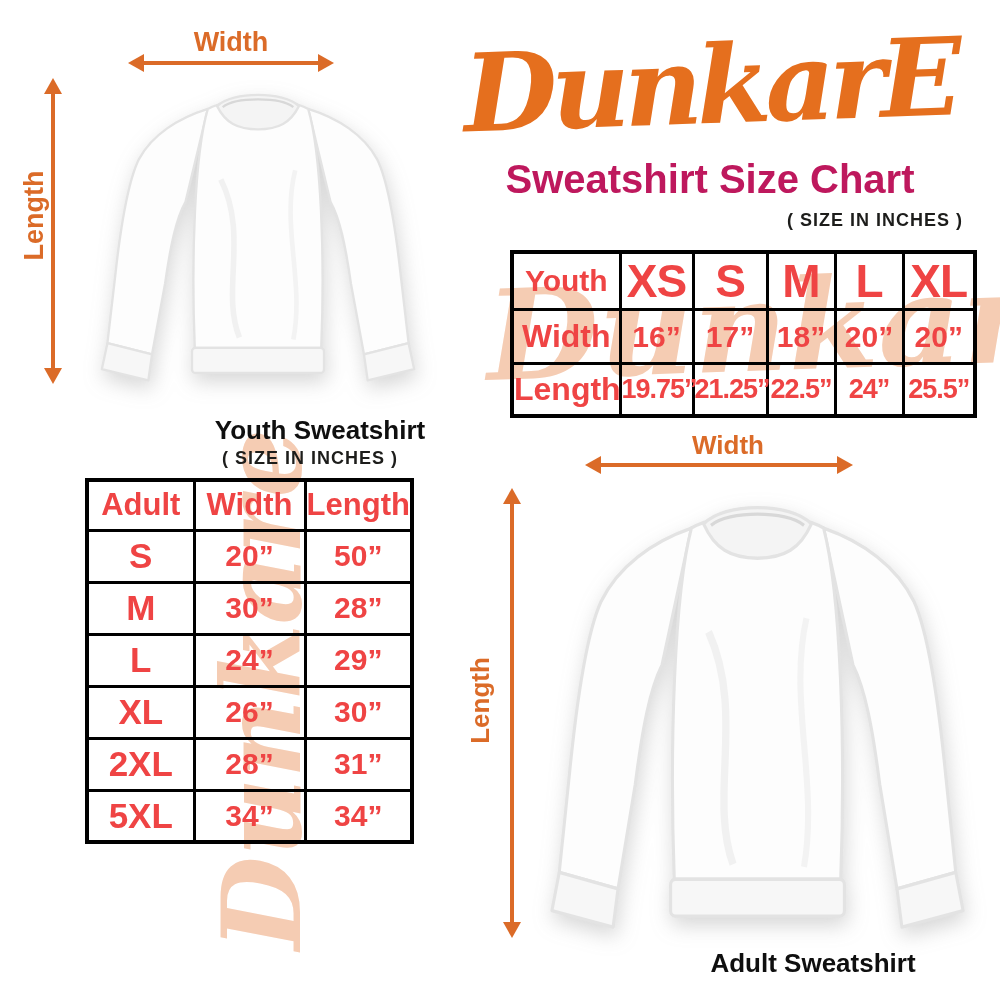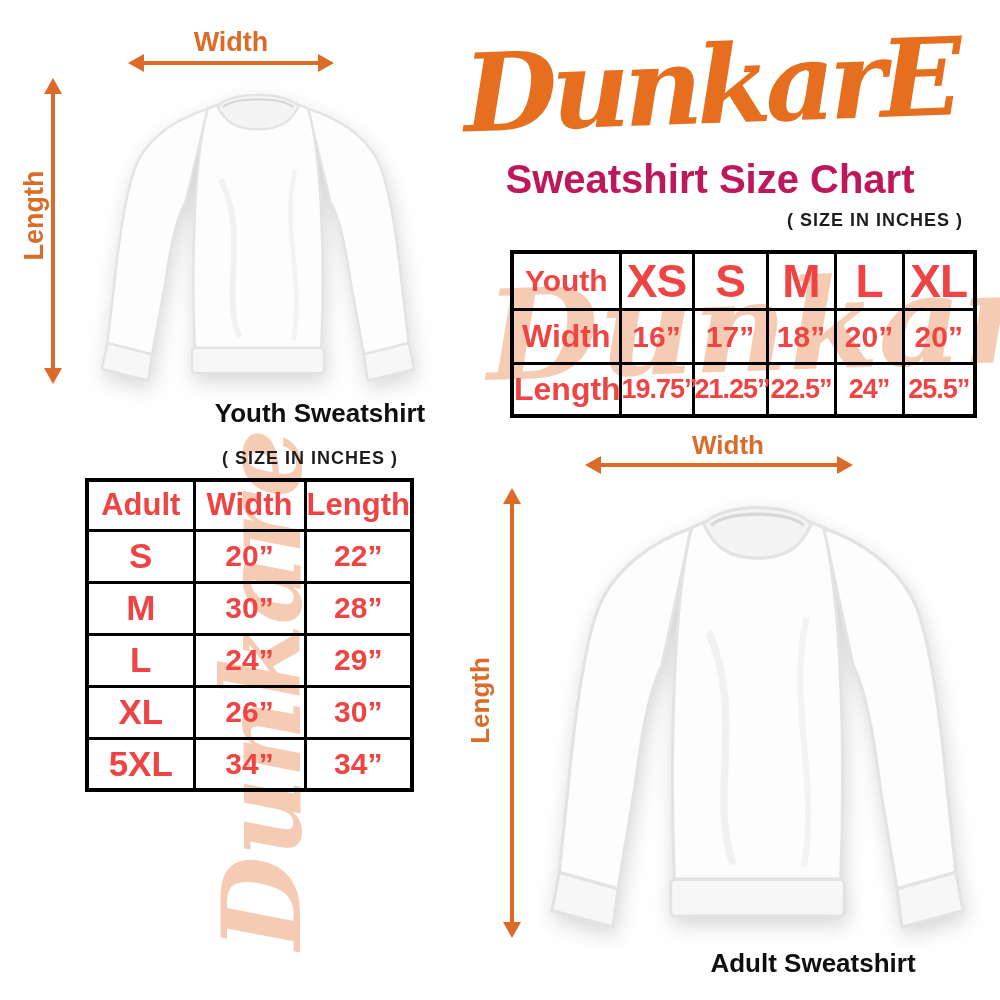--- a/index.html
+++ b/index.html
@@ -123,21 +123,21 @@
   <div class="abs watermark wm-youth">Dunkare</div>
   <div class="abs watermark wm-adult">Dunkare</div>
 
   <svg class="shirt-svg" style="left:78px; top:68px;" width="360" height="330" viewBox="0 0 380 355">
     <use href="#sweatshirt"></use>
   </svg>
   <div class="abs dim-label" style="left:128px; top:27px; width:206px;">Width</div>
   <div class="h-arrow" style="left:143px; top:61px; width:176px;"></div>
   <div class="abs dim-label rot" style="left:-21px; top:200px; width:110px;">Length</div>
   <div class="v-arrow" style="left:51px; top:93px; height:276px;"></div>
-  <div class="abs caption" style="left:200px; top:398px; width:240px;">Youth Sweatshirt</div>
+  <div class="abs caption" style="left:200px; top:415px; width:240px;">Youth Sweatshirt</div>
 
   <table class="size-table youth-table">
     <colgroup>
         <col style="width:108px">
         <col style="width:73px">
         <col style="width:74px">
         <col style="width:68px">
         <col style="width:68px">
         <col style="width:72px">
       </colgroup>
@@ -178,36 +178,41 @@
       </colgroup>
     <tbody>
         <tr class="r-head">
       <td class="at-head">Adult</td>
       <td class="at-head">Width</td>
       <td class="at-head">Length</td>
     </tr>
     <tr>
       <td class="at-size">S</td>
       <td class="at-val">20”</td>
-      <td class="at-val">22”</td>
+      <td class="at-val">50”</td>
     </tr>
     <tr>
       <td class="at-size">M</td>
       <td class="at-val">30”</td>
       <td class="at-val">28”</td>
     </tr>
     <tr>
       <td class="at-size">L</td>
       <td class="at-val">24”</td>
       <td class="at-val">29”</td>
     </tr>
     <tr>
       <td class="at-size">XL</td>
       <td class="at-val">26”</td>
       <td class="at-val">30”</td>
+    </tr>
+    <tr>
+      <td class="at-size">2XL</td>
+      <td class="at-val">28”</td>
+      <td class="at-val">31”</td>
     </tr>
     <tr>
       <td class="at-size">5XL</td>
       <td class="at-val">34”</td>
       <td class="at-val">34”</td>
     </tr>
   </tbody>
     </table>
 
   <svg class="shirt-svg" style="left:525px; top:468px;" width="465" height="485" viewBox="0 0 380 355" preserveAspectRatio="none">

